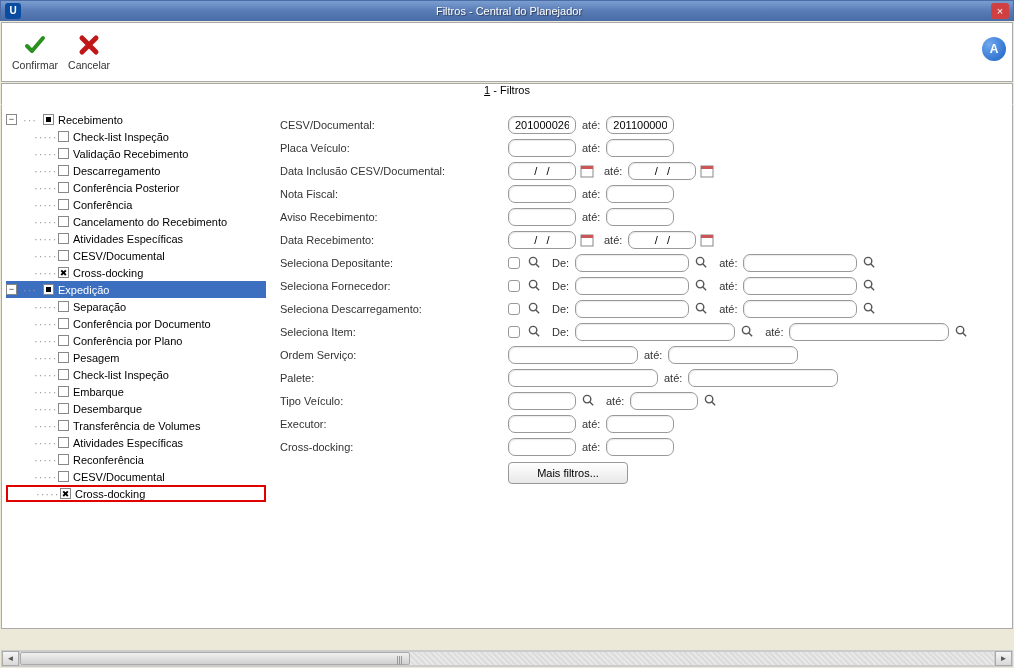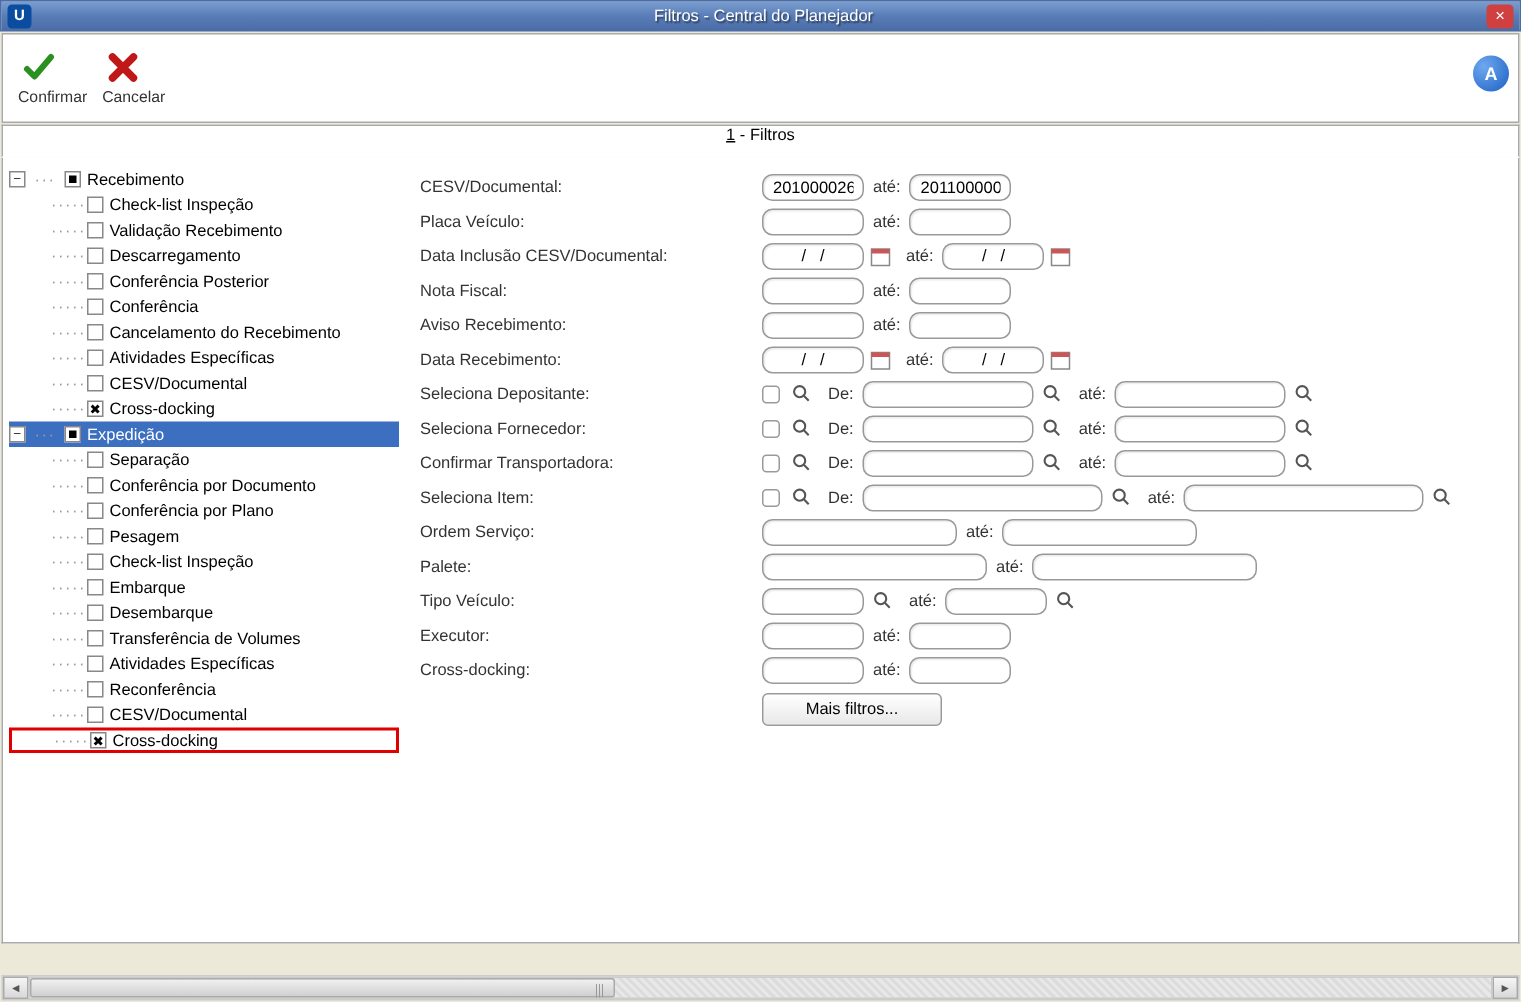--- a/index.html
+++ b/index.html
@@ -4,21 +4,21 @@
 <style>
 * { box-sizing: border-box; margin: 0; padding: 0; font-family: Arial, sans-serif; font-size: 11px; }
 body { background: #ece9d8; width: 1014px; height: 668px; overflow: hidden; position: relative; }
 
 .titlebar { background: linear-gradient(to bottom, #7b9ed0, #5a7db8, #4a6da8); height: 21px; color: #fff; display: flex; align-items: center; padding: 0 4px; border: 1px solid #4a6da8; }
 .titlebar .icon { width: 16px; height: 16px; background: #0a4da0; border-radius: 3px; margin-right: 6px; display: flex; align-items: center; justify-content: center; color: #fff; font-weight: bold; font-size: 10px; }
 .titlebar .title { flex: 1; text-align: center; font-weight: normal; text-shadow: 1px 1px 1px rgba(0,0,0,0.5); }
 .titlebar .x { width: 18px; height: 16px; background: #d04040; color: #fff; display: flex; align-items: center; justify-content: center; border-radius: 3px; }
 
 .toolbar { height: 60px; background: #fff; border: 1px solid #aaa; margin: 1px; display: flex; align-items: center; padding: 2px 8px; position: relative; }
-.tbtn { display: flex; flex-direction: column; align-items: flex-start; margin-right: 6px; cursor: pointer; padding: 2px; }
+.tbtn { display: flex; flex-direction: column; align-items: center; margin-right: 6px; cursor: pointer; padding: 2px; }
 .tbtn .lbl { margin-top: 2px; color: #333; font-size: 10.5px; }
 .check-svg { width: 28px; height: 24px; }
 .x-svg { width: 28px; height: 24px; }
 .info-btn { position: absolute; right: 6px; top: 14px; width: 24px; height: 24px; border-radius: 50%; background: radial-gradient(circle at 30% 30%, #6fa8ef, #1a60c4); color: #fff; display: flex; align-items: center; justify-content: center; font-weight: bold; font-size: 12px; }
 
 .tabs { display: flex; margin: 0 1px; }
 .tab { flex: 1; height: 22px; border: 1px solid #aaa; display: flex; align-items: flex-start; justify-content: center; background: #e8e8e8; cursor: pointer; border-bottom: none; }
 .tab.active { background: #fff; border-bottom: 1px solid #fff; position: relative; z-index: 2; }
 .tab .u { text-decoration: underline; }
 
@@ -322,21 +322,21 @@
         <span class="mid">até:</span>
         <input class="inp med" style="">
         <span class="mag">
           <svg viewBox="0 0 14 14">
             <circle cx="5.5" cy="5.5" r="4" fill="none" stroke="#555" stroke-width="1.5"></circle>
             <line x1="8.5" y1="8.5" x2="12" y2="12" stroke="#555" stroke-width="1.5"></line>
           </svg>
         </span>
       </div>
     <div class="frow">
-        <span class="flabel">Confirmar Transportadora:</span>
+        <span class="flabel">Seleciona Descarregamento:</span>
         <span class="smchk"></span>
         <span class="mag">
           <svg viewBox="0 0 14 14">
             <circle cx="5.5" cy="5.5" r="4" fill="none" stroke="#555" stroke-width="1.5"></circle>
             <line x1="8.5" y1="8.5" x2="12" y2="12" stroke="#555" stroke-width="1.5"></line>
           </svg>
         </span>
         <span class="mid">De:</span>
         <input class="inp med" style="">
         <span class="mag">

